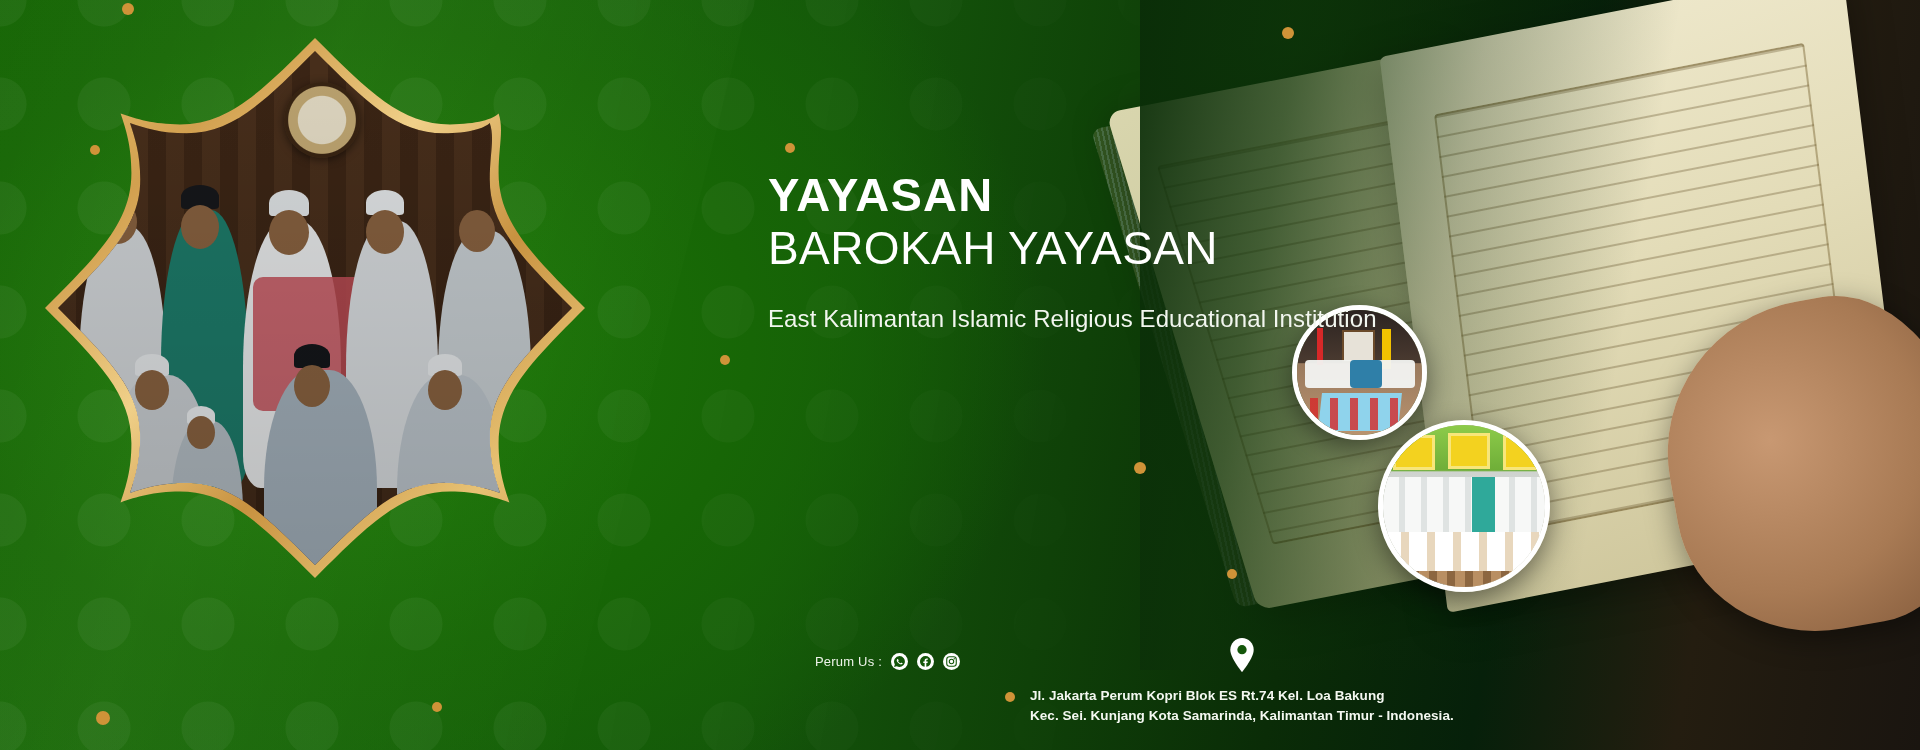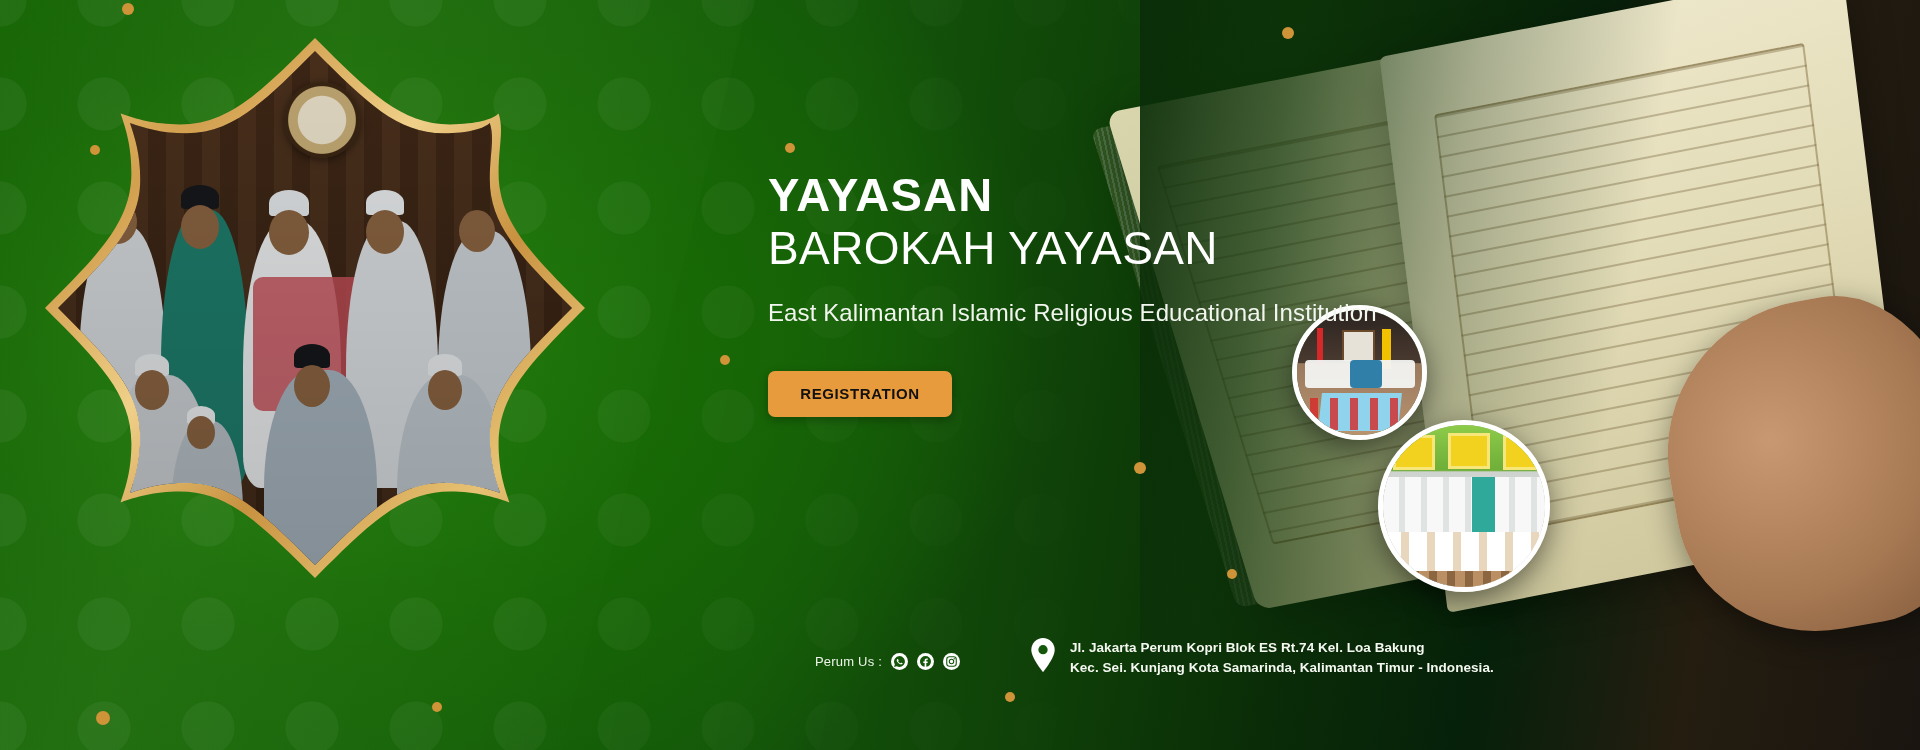--- a/index.html
+++ b/index.html
@@ -140,21 +140,21 @@
   .content{ position:absolute; left:768px; top:170px; width:620px; }
   .t-line1{
     font-size:47px; font-weight:700; color:#fff;
     letter-spacing:1.2px; line-height:1.08;
   }
   .t-line2, .t-line3{
     font-size:46px; font-weight:400; color:#fff;
     letter-spacing:.4px; line-height:1.18;
   }
   .subtitle{
-    margin-top:22px;
+    margin-top:28px;
     font-size:24px; font-weight:400; color:#f2f6ef;
     line-height:1.32; letter-spacing:.1px;
   }
   .btn{
     margin-top:42px;
     display:inline-flex; align-items:center; justify-content:center;
     width:184px; height:46px;
     background:#e89b3c;
     border:none; border-radius:7px;
     color:#111; font-size:15px; font-weight:700;
@@ -173,21 +173,21 @@
   .soc{
     width:17px; height:17px; border-radius:50%;
     background:#fff;
     display:flex; align-items:center; justify-content:center;
     cursor:pointer;
   }
   .soc svg{ display:block; }
 
   .address{
     position:absolute; left:1030px; top:638px;
-    display:flex; gap:14px;
+    display:flex; align-items:center; gap:14px;flex-direction:column;
   }
   .pin{ width:26px; height:34px; flex:none; }
   .addr-text{
     color:#f4f8f1; font-size:13.5px; line-height:1.45; font-weight:600;
     letter-spacing:.05px; white-space:pre-line;
   }
 </style>
 </head>
 <body>
 
@@ -293,21 +293,20 @@
       <div style="position:absolute;left:0;bottom:0;width:100%;height:10%;
                   background:repeating-linear-gradient(90deg,#b98f63 0 10px,#8c6640 10px 18px);"></div>
     </div>
   </div>
 
   <div class="content">
     <div class="t-line1">YAYASAN</div>
     <div class="t-line2">BAROKAH YAYASAN</div>
     <div class="subtitle">East Kalimantan Islamic Religious
 Educational Institution</div>
-    <button class="btn">REGISTRATION</button>
   </div>
 
   <div class="follow">
     <span class="follow-label">Perum Us :</span>
 
     <span class="soc">
       <svg viewBox="0 0 24 24" width="13" height="13" fill="#14560a" aria-hidden="true">
         <path d="M12 2a10 10 0 0 0-8.6 15.1L2 22l5-1.3A10 10 0 1 0 12 2zm5.1 14.1c-.2.6-1.2 1.2-1.7 1.2-.5.1-1 .1-1.6-.1-.4-.1-.9-.3-1.5-.6-2.6-1.1-4.3-3.8-4.4-4-.1-.2-1-1.4-1-2.6s.6-1.8.9-2.1c.2-.2.5-.3.7-.3h.5c.2 0 .4 0 .6.5l.8 1.9c.1.2.1.4 0 .5l-.3.5-.3.3c-.1.1-.3.3-.1.6.2.3.7 1.2 1.6 2 1.1.9 1.9 1.2 2.2 1.4.3.1.4.1.6-.1l.8-1c.2-.2.3-.2.6-.1l1.8.9c.3.1.5.2.5.4.1.1.1.6-.1 1.2z"></path>
       </svg>
     </span>

